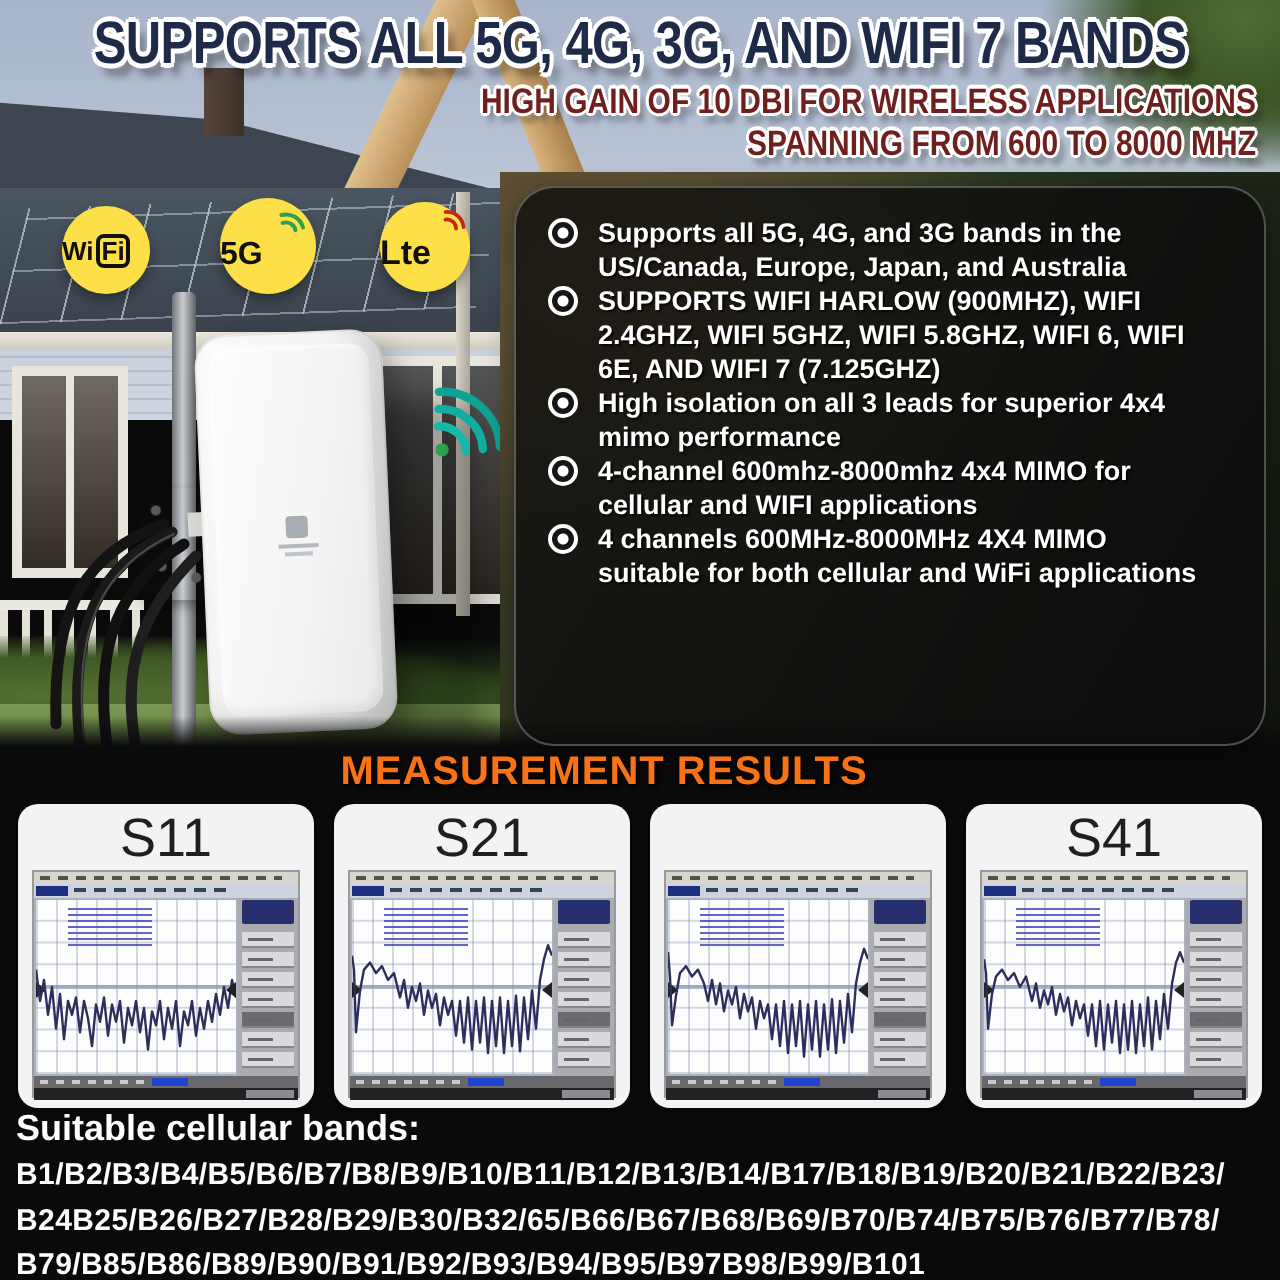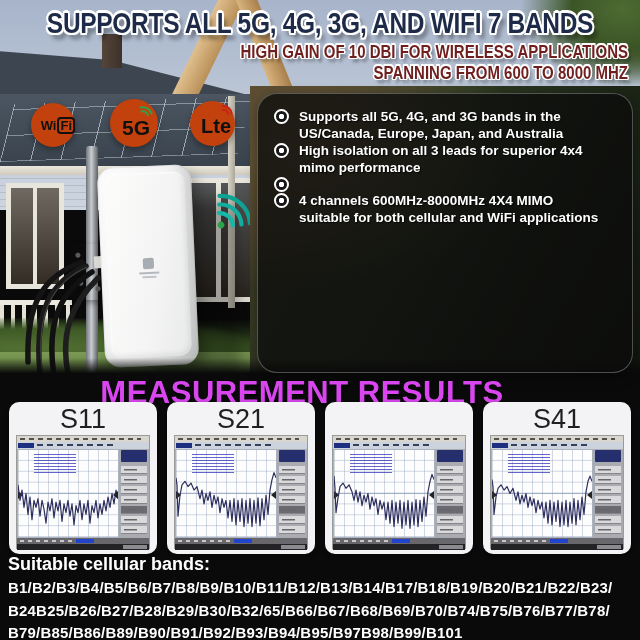--- a/index.html
+++ b/index.html
@@ -79,44 +79,44 @@
                   1.5px 1.5px 0 #fff,-1.5px 1.5px 0 #fff,1.5px -1.5px 0 #fff,-1.5px -1.5px 0 #fff,
                   4px 5px 4px rgba(0,0,0,.45);}
   .subtitle{right:12px;text-align:right;font-size:15px;font-weight:700;color:#6e1f1e;white-space:nowrap;
       transform:scale(1,1.18);transform-origin:top right;
       text-shadow:1.5px 0 0 #fff,-1.5px 0 0 #fff,0 1.5px 0 #fff,0 -1.5px 0 #fff,
                   1px 1px 0 #fff,-1px 1px 0 #fff,1px -1px 0 #fff,-1px -1px 0 #fff,
                   3px 4px 3px rgba(0,0,0,.4);}
   .sub1{top:41px;} .sub2{top:62px;}
 
   
-  .badge{border-radius:50%;background:#c2410c;box-shadow:0 3px 6px rgba(0,0,0,.35);
-      display:flex;align-items:center;justify-content:flex-end;color:#101010;}
+  .badge{border-radius:50%;background:#fde047;box-shadow:0 3px 6px rgba(0,0,0,.35);
+      display:flex;align-items:center;justify-content:flex-start;color:#101010;}
   .badge-wifi{left:31px;top:103px;width:44px;height:44px;font-size:13px;font-weight:700;}
   .fi-box{position:static;border:2px solid #101010;border-radius:4px;padding:0 1px;margin-left:1px;line-height:13px;}
-  .badge-5g{left:110px;top:99px;width:48px;height:48px;font-size:21px;font-weight:700;}
+  .badge-5g{left:110px;top:99px;width:48px;height:48px;font-size:16px;font-weight:700;}
   .badge-5g .lbl{position:static;margin-top:10px;margin-right:8px;}
-  .badge-lte{left:190px;top:101px;width:45px;height:45px;font-size:20px;font-weight:700;}
+  .badge-lte{left:190px;top:101px;width:45px;height:45px;font-size:17px;font-weight:700;}
   .badge-lte .lbl{position:static;margin-top:6px;margin-right:4px;}
   .arc-svg{pointer-events:none;}
 
   
   .panel{left:257px;top:93px;width:376px;height:280px;border-radius:20px;
       background:rgba(12,12,12,.78);border:1px solid rgba(255,255,255,.28);
       box-shadow:0 4px 14px rgba(0,0,0,.4);}
   .bullets{position:absolute;left:0;top:0;width:100%;height:100%;margin:0;padding:14px 16px;list-style:none;
       display:flex;flex-direction:column;}
   .bullets li{position:static;display:flex;gap:10px;align-items:flex-start;}
   .dot{position:static;flex:0 0 15px;width:15px;height:15px;margin-top:1px;border:2px solid #fff;border-radius:50%;
       background:radial-gradient(circle,#fff 0 2.5px,#161616 3px);}
   .btext{position:static;width:302px;color:#fff;font-size:13.5px;font-weight:700;line-height:17px;
       text-shadow:1px 1px 1px rgba(0,0,0,.8);}
 
   
-  .mr-heading{left:0;top:375px;width:604px;text-align:center;color:#d946ef;font-size:31px;font-weight:700;
+  .mr-heading{left:0;top:375px;width:604px;text-align:center;color:#f97316;font-size:20px;font-weight:700;
       letter-spacing:.5px;text-shadow:1px 2px 2px rgba(0,0,0,.8);}
   .card{top:402px;width:148px;height:152px;border-radius:10px;background:#f3f3f5;box-shadow:0 2px 4px rgba(0,0,0,.5);}
   .card1{left:9px;padding-left:16px;} .card2{left:167px;} .card3{left:325px;} .card4{left:483px;}
   .card-title{left:0;top:2px;width:100%;text-align:center;color:#1f1f1f;font-size:27px;font-weight:400;}
   .vna{left:7px;top:33px;width:134px;height:114px;background:#e9e8e4;border:1px solid #9a9a96;}
   .menubar{left:0;top:0;width:100%;height:6px;background:#d9d6cf;
       background-image:repeating-linear-gradient(90deg,#55524a 0 5px,rgba(0,0,0,0) 5px 9px);
       background-size:92% 2px;background-repeat:no-repeat;background-position:3px 2px;}
   .chanrow{left:0;top:6px;width:100%;height:7px;background:#ccd3dd;
       background-image:repeating-linear-gradient(90deg,#33405e 0 6px,rgba(0,0,0,0) 6px 10px);
@@ -234,24 +234,29 @@
   </div>
 
   <div class="panel">
     <ul class="bullets">
       <li>
         <span class="dot"></span>
         <span class="btext">Supports all 5G, 4G, and 3G bands in the US/Canada, Europe, Japan, and Australia</span>
       </li>
       <li>
         <span class="dot"></span>
+        <span class="btext">SUPPORTS WIFI HARLOW (900MHZ), WIFI 2.4GHZ, WIFI 5GHZ, WIFI 5.8GHZ, WIFI 6, WIFI 6E, AND WIFI 7 (7.125GHZ)</span>
+      </li>
+      <li>
+        <span class="dot"></span>
         <span class="btext">High isolation on all 3 leads for superior 4x4 mimo performance</span>
       </li>
       <li>
         <span class="dot"></span>
+        <span class="btext">4-channel 600mhz-8000mhz 4x4 MIMO for cellular and WIFI applications</span>
       </li>
       <li>
         <span class="dot"></span>
         <span class="btext">4 channels 600MHz-8000MHz 4X4 MIMO suitable for both cellular and WiFi applications</span>
       </li>
     </ul>
   </div>
 
   <div class="mr-heading">MEASUREMENT RESULTS</div>
 

